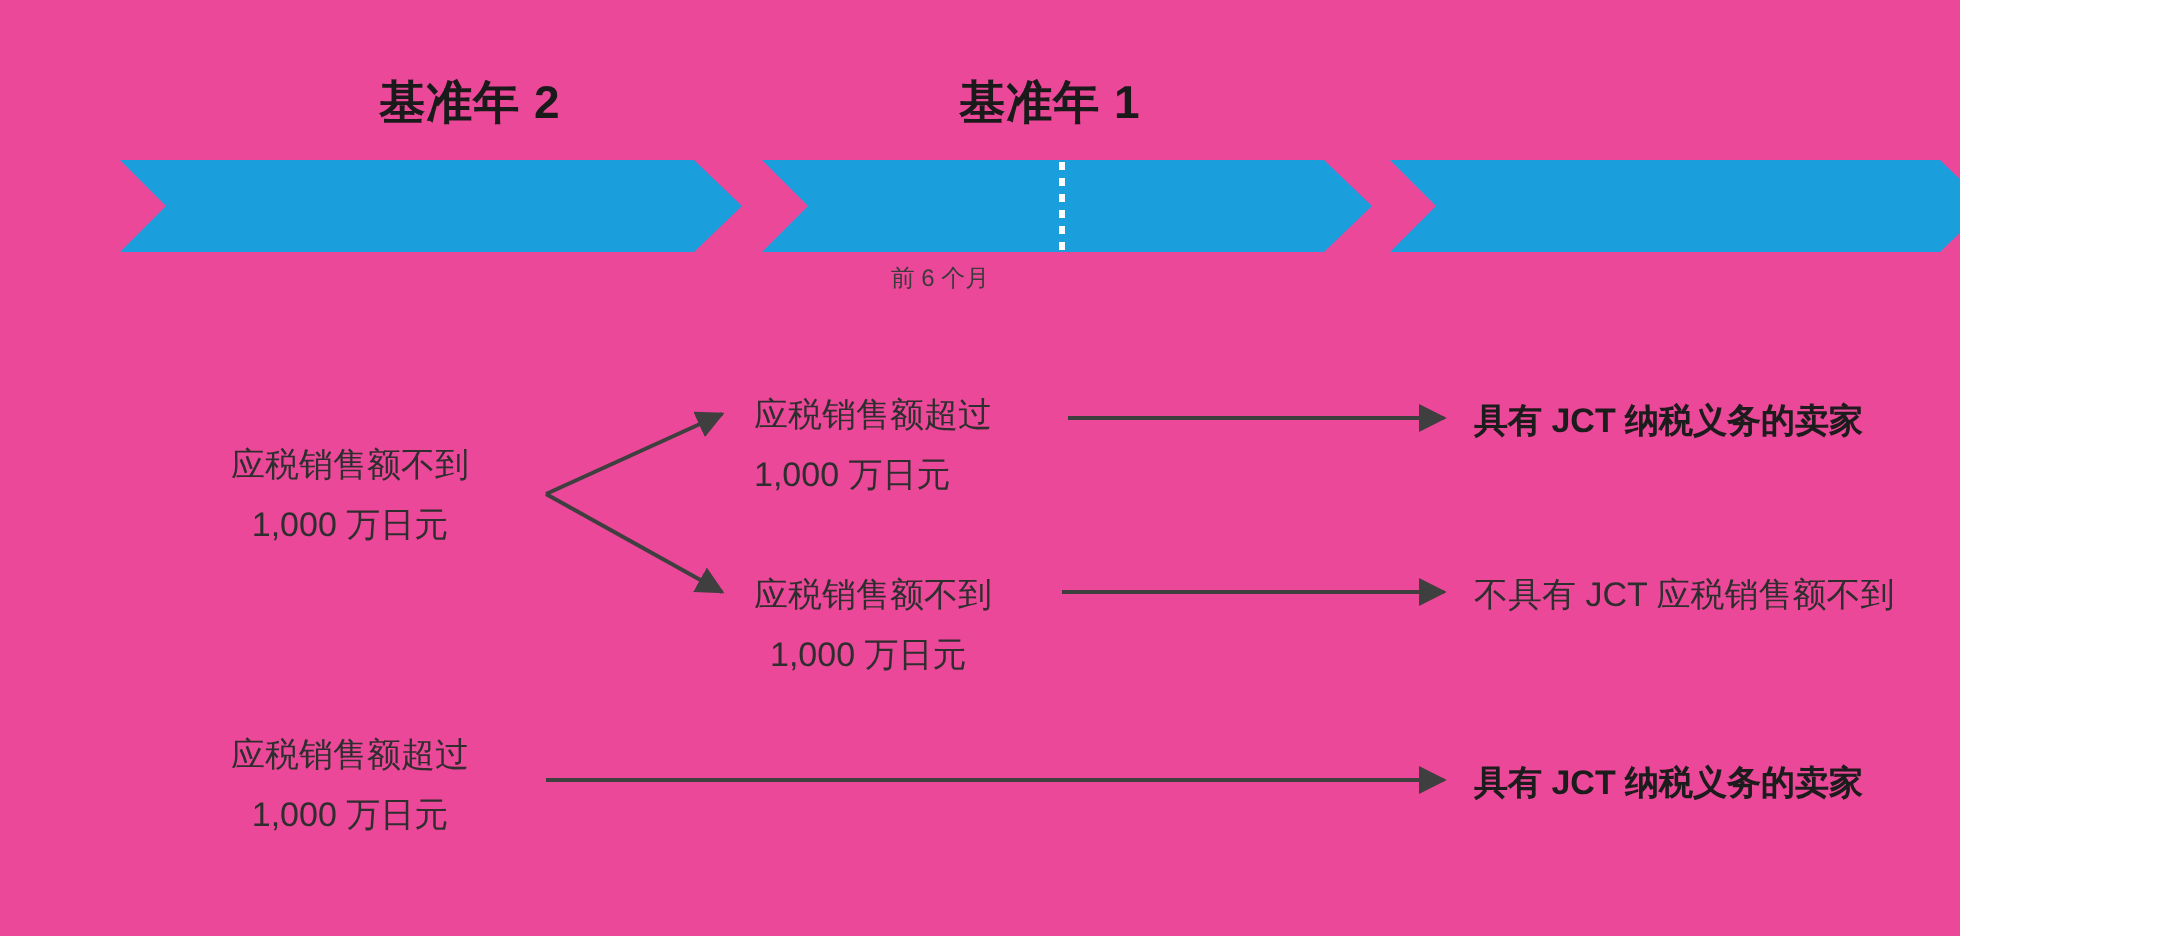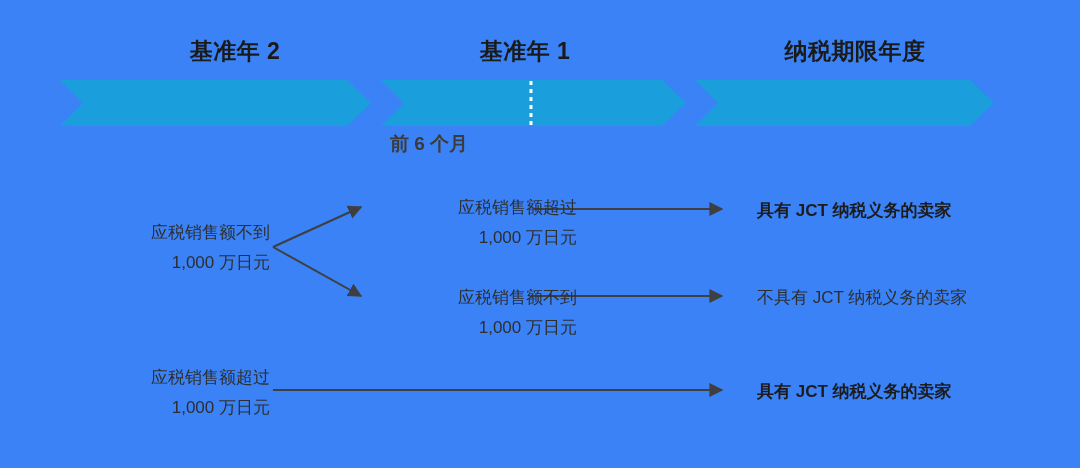--- a/index.html
+++ b/index.html
@@ -6,23 +6,23 @@
     margin: 0;
     padding: 0;
     background: #ffffff;
   }
   body {
     font-family: "Liberation Sans", "DejaVu Sans", sans-serif;
     color: #231f20;
   }
   #stage {
     position: relative;
-    width: 1080px;
+    width: 980px;
     height: 468px;
-    background: #3b82f6;
+    background: #ec4899;
     overflow: hidden;
   }
   .abs { position: absolute; }
 
   
   .col-title {
     font-size: 23px;
     font-weight: bold;
     color: #1a1a1a;
     letter-spacing: 0.5px;
@@ -38,55 +38,52 @@
     font-weight: bold;
     color: #ffffff;
     letter-spacing: 1.2px;
     white-space: nowrap;
     text-align: center;
     top: 94px;
   }
 
   
   .sub-caption {
-    font-size: 19px;
+    font-size: 12px;
     color: #3b3b3b;
     white-space: nowrap;
-    text-align: left;
-    font-weight: bold;
+    text-align: center;
   }
 
   
   .node {
     font-size: 17px;
     line-height: 30px;
     color: #2e2e2e;
     white-space: nowrap;
   }
-  .node .ln { display: block; text-align: right; }
+  .node .ln { display: block; }
   .node.center-lines { text-align: center; }
   .node.left-lines { text-align: left; }
   .outcome {
     font-size: 17px;
     color: #2e2e2e;
     white-space: nowrap;
-    margin-left: 20px;
   }
   .outcome.bold { font-weight: bold; color: #1c1c1c; }
 
   svg.flow { position: absolute; left: 0; top: 0; width: 1080px; height: 468px; pointer-events: none; }
 </style>
 </head>
 <body>
 
 <div id="stage">
 
   <div class="abs col-title" style="left:110px; top:36px; width:250px;">基准年 2</div>
   <div class="abs col-title" style="left:400px; top:36px; width:250px;">基准年 1</div>
-  <div class="abs col-title" style="left:715px; top:36px; width:280px;">纳税期限年度</div>
 
   <svg class="abs banner-layer" viewBox="0 0 1080 46" width="1080" height="46" preserveAspectRatio="none">
 
     <path fill="#1a9edc" d="M 60 0 L 347 0 L 371 23 L 347 46 L 60 46 L 83 23 Z"></path>
 
     <path fill="#1a9edc" d="M 381 0 L 662 0 L 686 23 L 662 46 L 381 46 L 404 23 Z"></path>
 
     <line x1="531" y1="1" x2="531" y2="45" stroke="#ffffff" stroke-width="3" stroke-dasharray="4 4"></line>
 
     <path fill="#1a9edc" d="M 695 0 L 970 0 L 994 23 L 970 46 L 695 46 L 718 23 Z"></path>
@@ -125,16 +122,16 @@
     <span class="ln">应税销售额不到</span>
     <span class="ln" style="padding-left:8px;">1,000 万日元</span>
   </div>
 
   <div class="abs node center-lines" style="left:80px; top:363px; width:190px;">
     <span class="ln">应税销售额超过</span>
     <span class="ln">1,000 万日元</span>
   </div>
 
   <div class="abs outcome bold" style="left:737px; top:199px;">具有 JCT 纳税义务的卖家</div>
-  <div class="abs outcome" style="left:737px; top:286px;">不具有 JCT 纳税义务的卖家</div>
+  <div class="abs outcome" style="left:737px; top:286px;">不具有 JCT 应税销售额不到</div>
   <div class="abs outcome bold" style="left:737px; top:380px;">具有 JCT 纳税义务的卖家</div>
 
 </div>
 
 </body></html>

